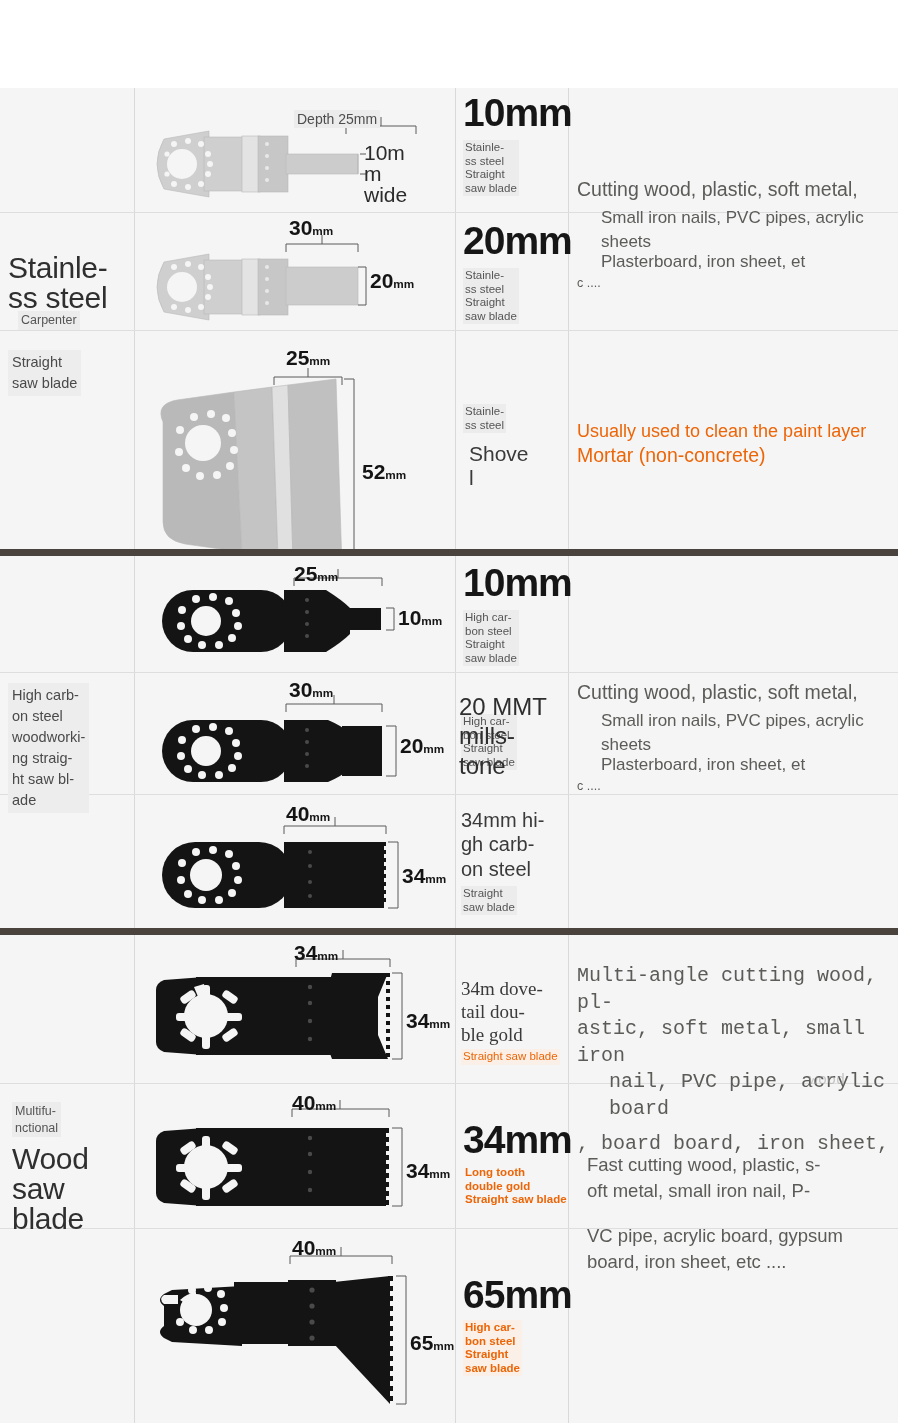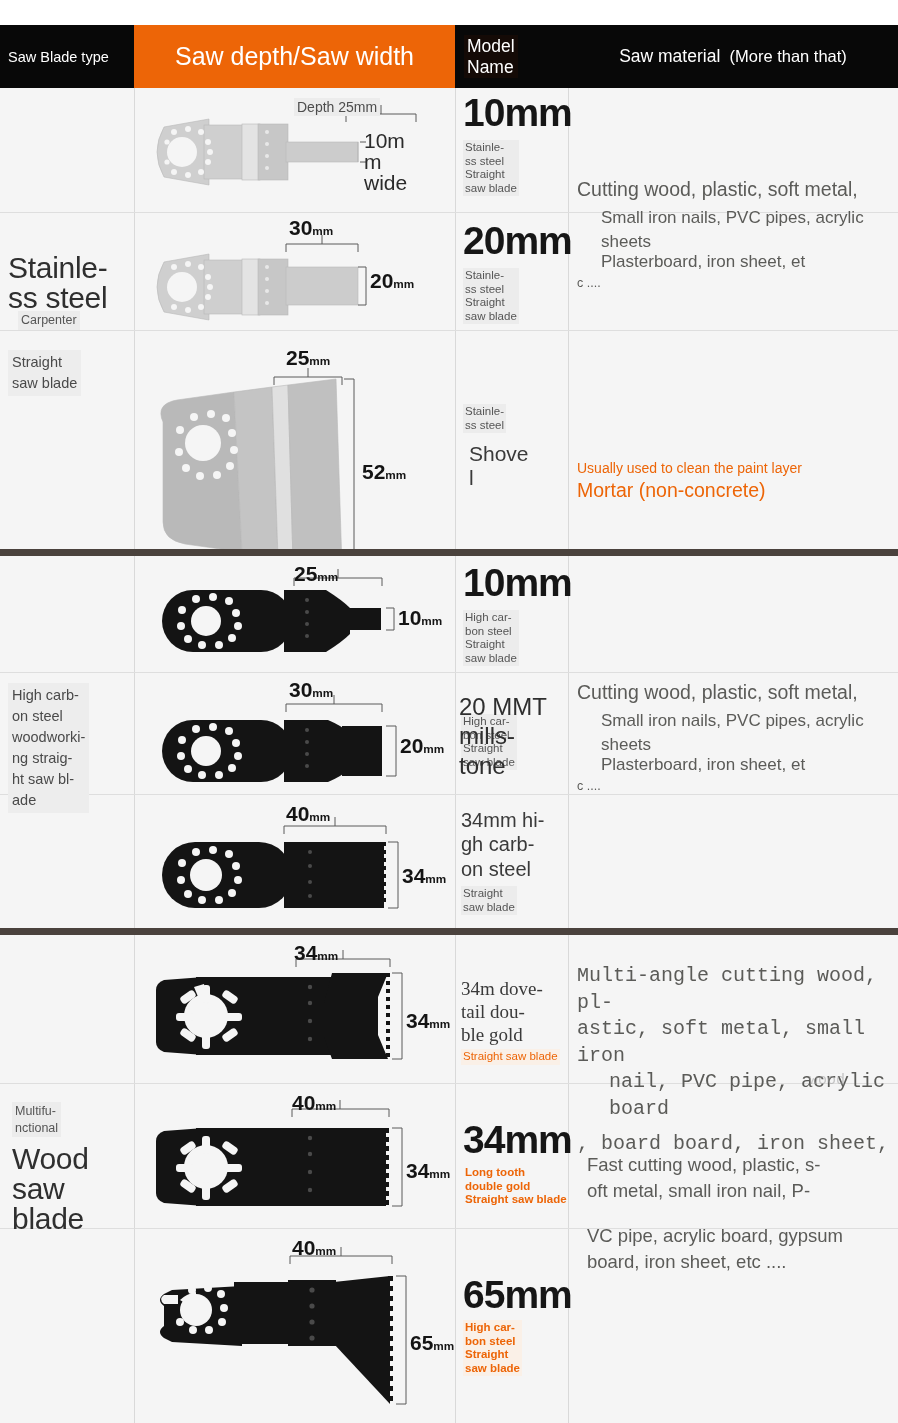--- a/index.html
+++ b/index.html
@@ -42,51 +42,34 @@
   .m-sub{font-size:11.5px;line-height:1.18;color:#555;background:#ececec;display:inline-block;padding:1px 2px;}
   .m-sub.or{color:#ED6507;background:#faf0e7;}
   .m-sub.or2{color:#ED6507;background:transparent;}
 
   
   .mat{font-size:18.5px;line-height:1.42;color:#5b5b58;}
   .mat .l1{font-size:19.5px;}
   .mat .l2{font-size:17px;margin-left:24px;}
   .mat .l3{font-size:12.5px;}
   .mat-or{color:#ED6507;}
-  .mat-or .small{font-size:14px;line-height:1.25;margin-top:40px;}
+  .mat-or .small{font-size:18px;line-height:1.25;}
   .mat-or .big{font-size:19.5px;line-height:1.18;}
   .ghost{color:#9e9e9e;opacity:.55;}
 
   
   .dim{position:absolute;font-weight:bold;color:#141414;}
   .dim .u{font-size:.56em;font-weight:bold;}
   svg{display:block;}
 </style>
 </head>
 <body>
 
 <div class="page">
 
-  <div class="thead">
-    <div class="th th-type">
-      <span>Saw Blade type</span>
-    </div>
-    <div class="th th-depth">
-      <span>Saw depth/Saw width</span>
-    </div>
-    <div class="th th-model">
-      <span class="mbox">
-        <span>Model</span><br>
-        <span>Name</span>
-      </span>
-    </div>
-    <div class="th th-mat">
-      <span class="big">Saw material</span><span>&nbsp; </span><span>(More than that)</span>
-    </div>
-  </div>
 
   <div class="body">
     <div class="vline v1"></div>
     <div class="vline v2"></div>
     <div class="vline v3"></div>
 
     <div class="hline" style="top:124px"></div>
     <div class="hline" style="top:242px"></div>
     <div class="bar" style="top:461px"></div>
     <div class="hline" style="top:584px"></div>
@@ -102,21 +85,21 @@
       </div>
       <div style="position:absolute;left:18px;top:222px;">
         <span class="type-small">Carpenter</span>
       </div>
       <div style="position:absolute;left:8px;top:262px;">
         <span class="type-mid" style="white-space:pre">Straight
 saw blade</span>
       </div>
     </div>
 
-    <div class="cell c-depth" style="top:4px;height:124px">
+    <div class="cell c-depth" style="top:16px;height:124px">
       <div style="position:absolute;left:160px;top:6px;font-size:14px;color:#4d4d4d;background:#ececec;padding:1px 3px;">Depth 25mm</div>
       <svg width="321" height="124" viewBox="0 0 321 124">
         <g fill="#cfcfcf" stroke="#b8b8b8" stroke-width="0.6">
           <path d="M30 35 q-14 25 0 50 l45 8 0 -66 z"></path>
           <rect x="70" y="33" width="40" height="54"></rect>
           <rect x="108" y="32" width="18" height="56" fill="#e3e3e3"></rect>
           <rect x="124" y="32" width="30" height="56" fill="#c7c7c7"></rect>
           <rect x="152" y="50" width="72" height="20" fill="#cccccc"></rect>
         </g>
         <circle cx="48" cy="60" r="15" fill="#f5f5f5"></circle>

